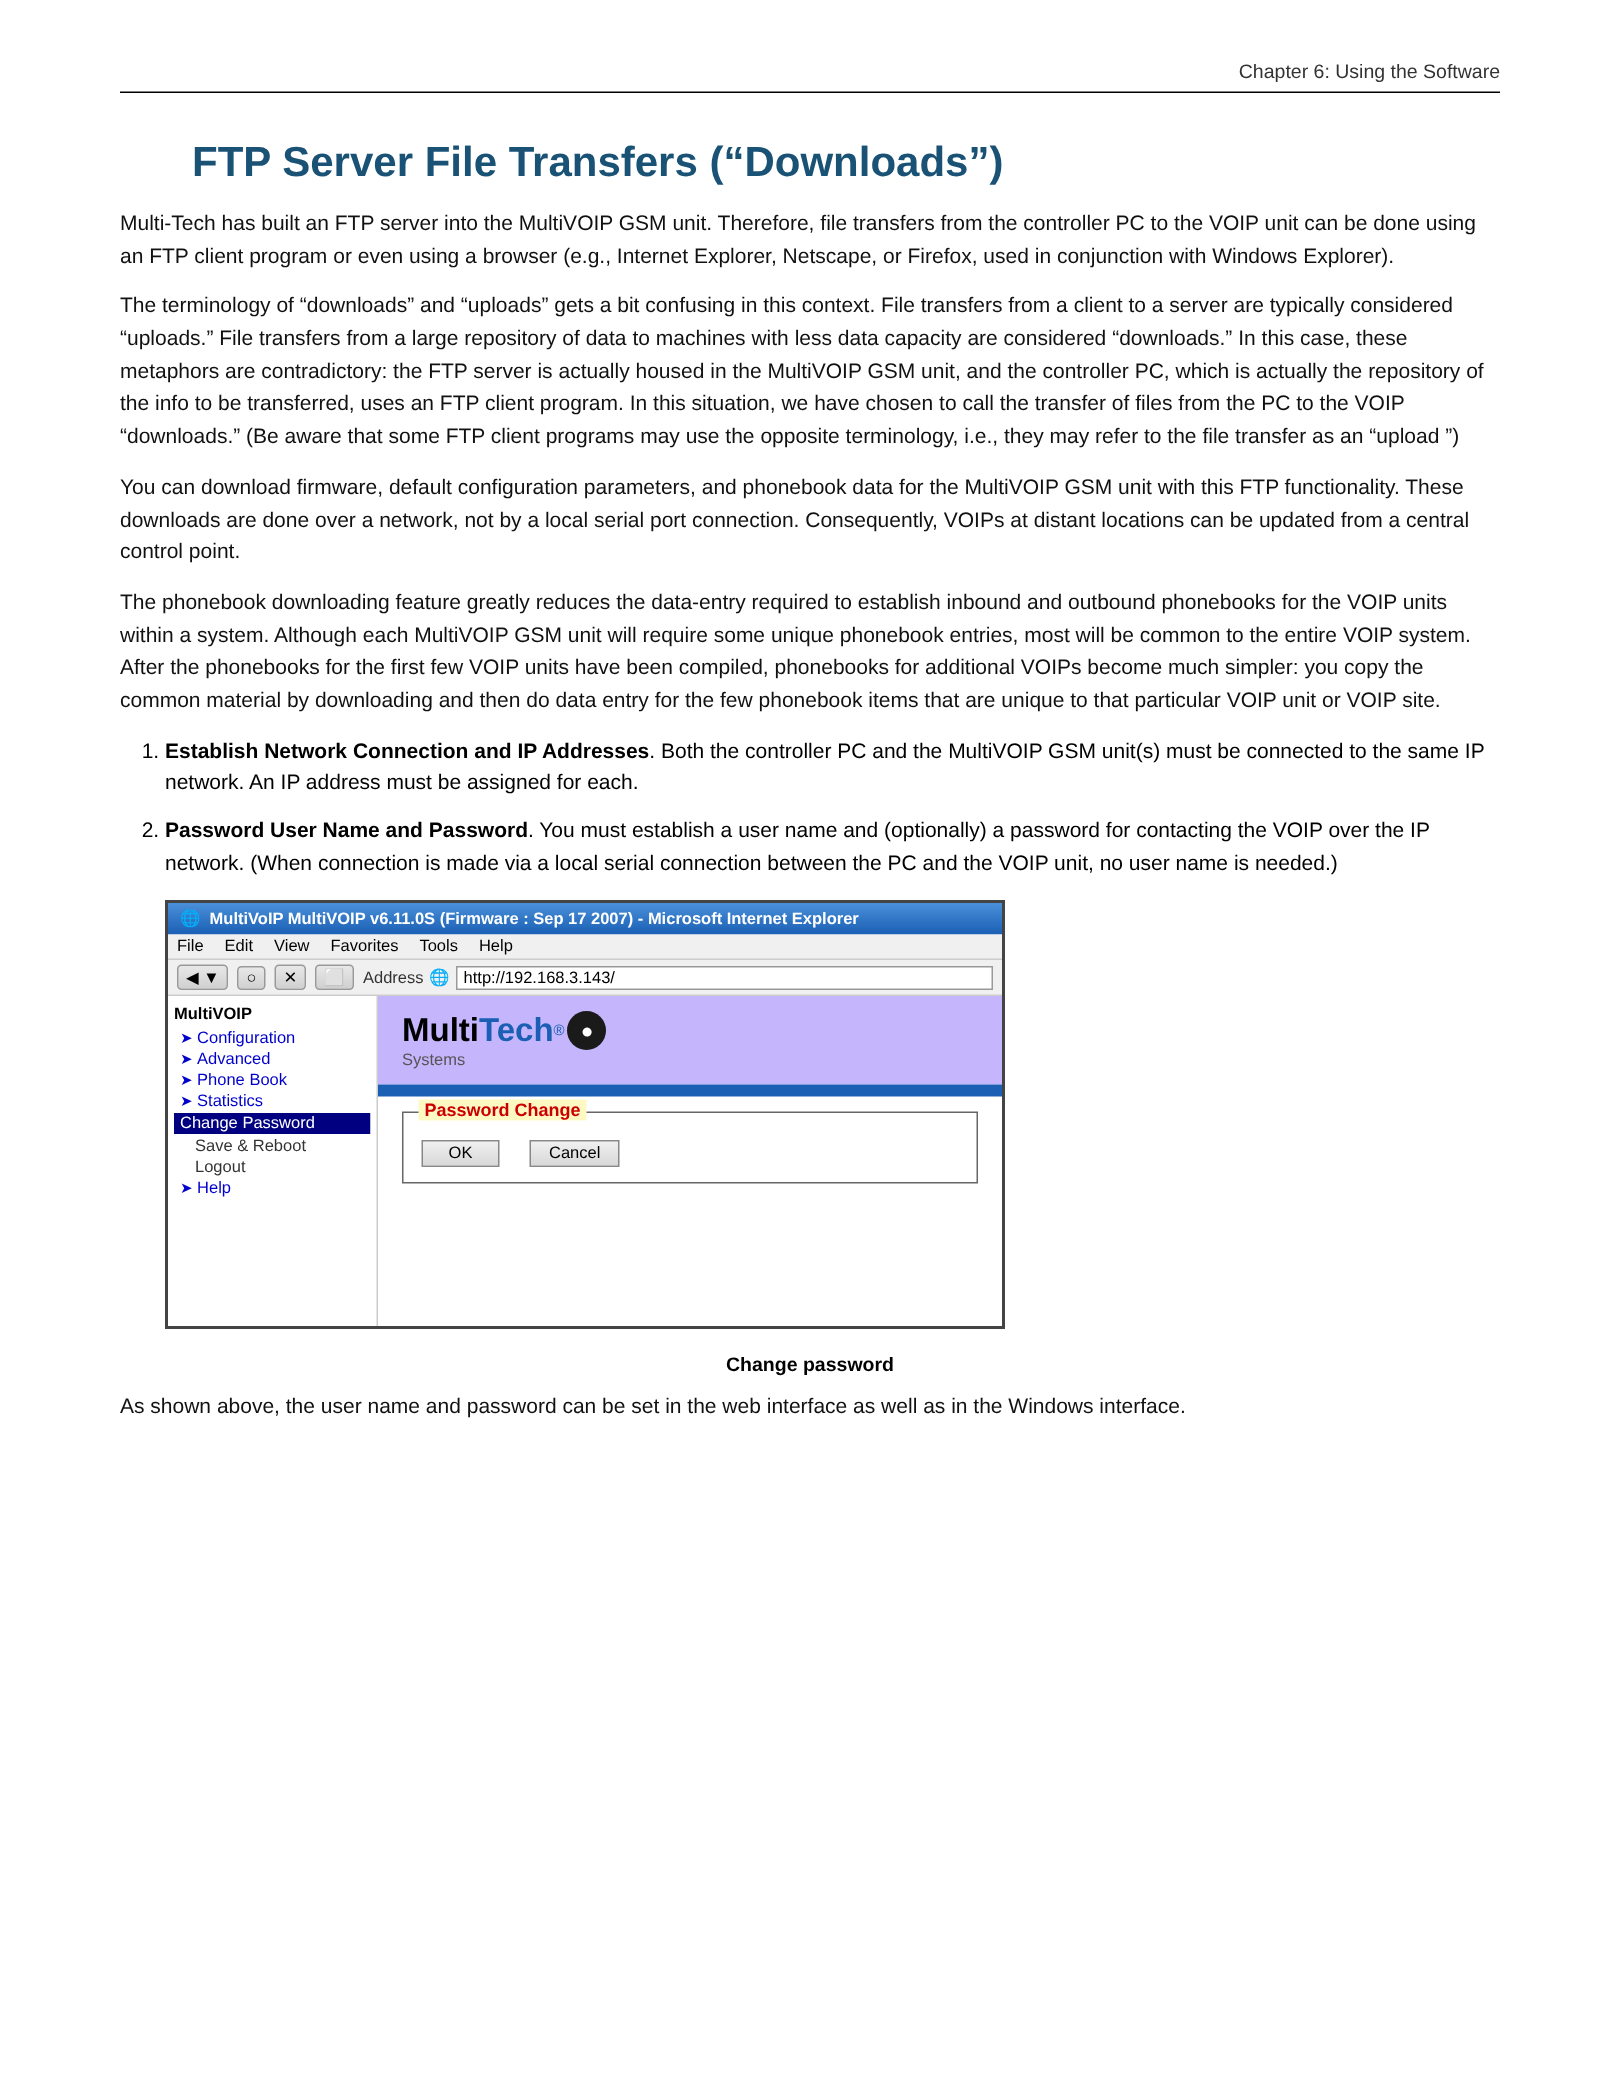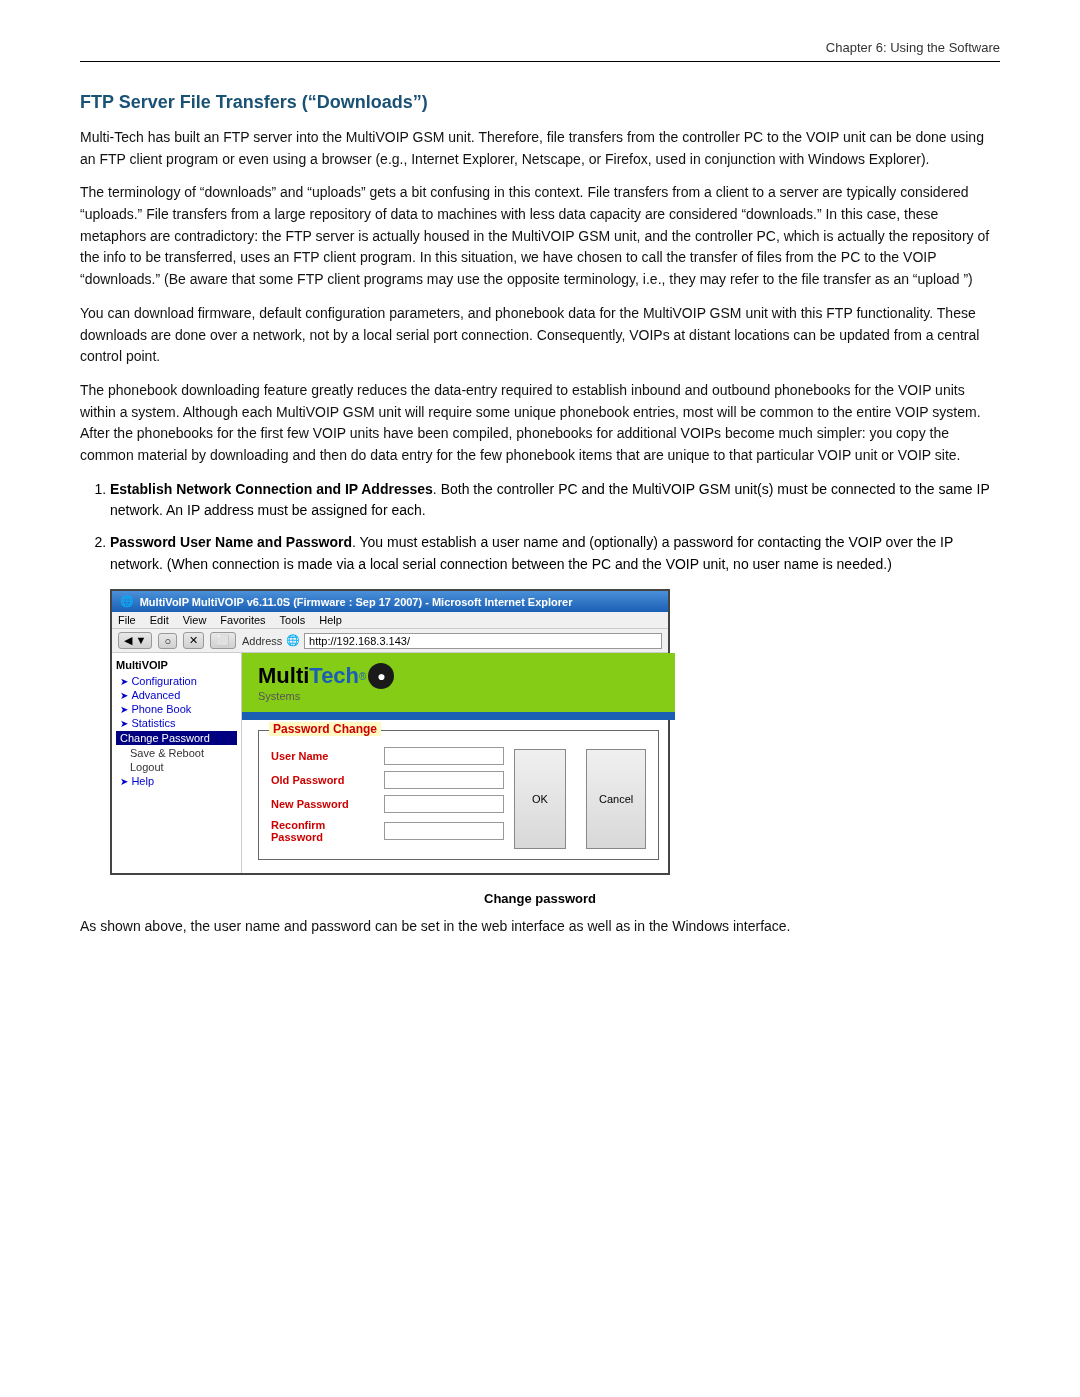--- a/index.html
+++ b/index.html
@@ -34,24 +34,25 @@
       right: 80px;
       display: flex;
       justify-content: space-between;
       align-items: center;
       border-top: 1px solid #000;
       padding-top: 8px;
       font-size: 13px;
     }
     
     .section-title {
-      font-size: 18px;
+      font-size: 28px;
       font-weight: bold;
       color: #1a5276;
       margin-bottom: 14px;
+      margin-left: 48px;
     }
     
     .para {
       font-size: 14px;
       line-height: 1.55;
       margin-bottom: 12px;
       color: #111;
     }
     
     .numbered-list {
@@ -129,21 +130,21 @@
       background: white;
     }
     
     .browser-content {
       display: flex;
       background: white;
       min-height: 220px;
     }
     
     .browser-sidebar {
-      width: 130px;
+      width: 140px;
       border-right: 1px solid #ccc;
       padding: 6px 4px;
       font-size: 11px;
       background: white;
       flex-shrink: 0;
     }
     .sidebar-scroll {
       overflow-y: auto;
     }
     .sidebar-header {
@@ -177,21 +178,21 @@
       font-size: 11px;
     }
     
     .browser-main {
       flex: 1;
       padding: 0;
     }
     
     .logo-area {
       padding: 10px 16px;
-      background: #84cc16;
+      background: #c4b5fd;
     }
     .multitech-logo {
       display: inline-flex;
       align-items: center;
       gap: 0;
     }
     .logo-multi {
       font-size: 22px;
       font-weight: bold;
       color: #000;
@@ -413,38 +414,20 @@
           <span class="logo-systems">Systems</span>
         </div>
 
         <div class="blue-bar"></div>
 
 
         <div class="password-form-container">
           <div class="form-box">
             <span class="form-box-legend">Password Change</span>
             <div class="form-inner">
-              <div class="form-fields">
-                <div class="form-row">
-                  <label class="form-label">User Name</label>
-                  <input class="form-input" type="text" style="">
-                </div>
-                <div class="form-row">
-                  <label class="form-label">Old Password</label>
-                  <input class="form-input" type="password" style="">
-                </div>
-                <div class="form-row">
-                  <label class="form-label">New Password</label>
-                  <input class="form-input" type="password" style="">
-                </div>
-                <div class="form-row">
-                  <label class="form-label">Reconfirm Password</label>
-                  <input class="form-input" type="password" style="">
-                </div>
-              </div>
               <div class="form-buttons">
                 <button class="form-btn">OK</button>
                 <button class="form-btn">Cancel</button>
               </div>
             </div>
           </div>
         </div>
 
       </div>
     </div>

